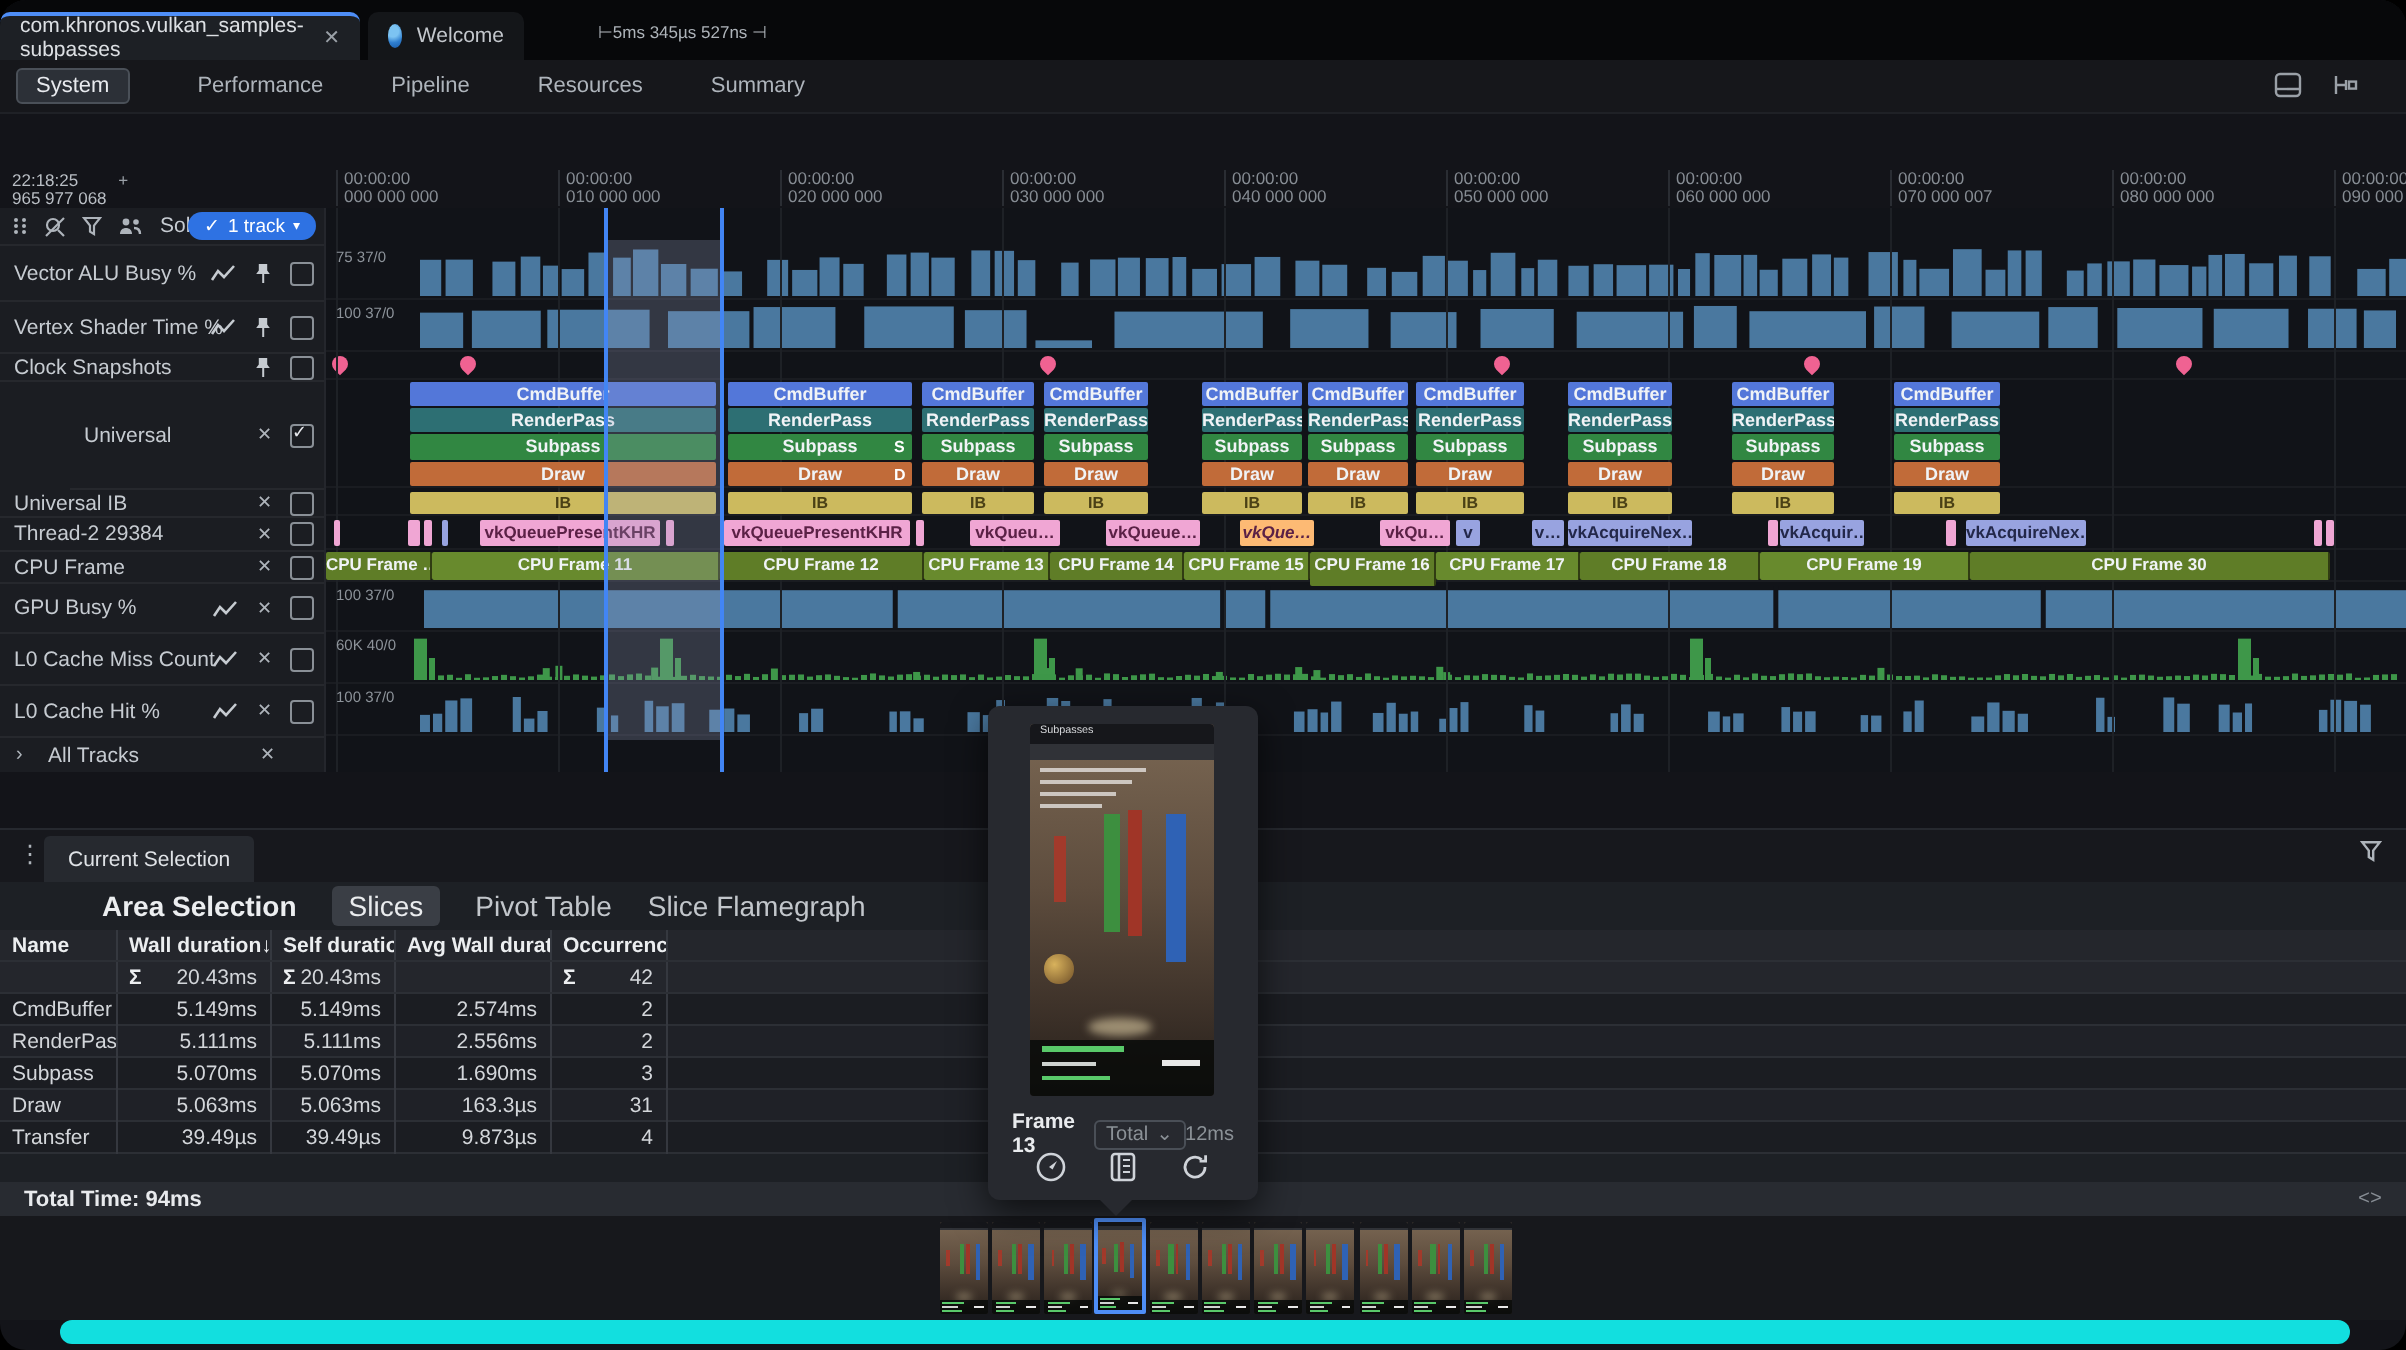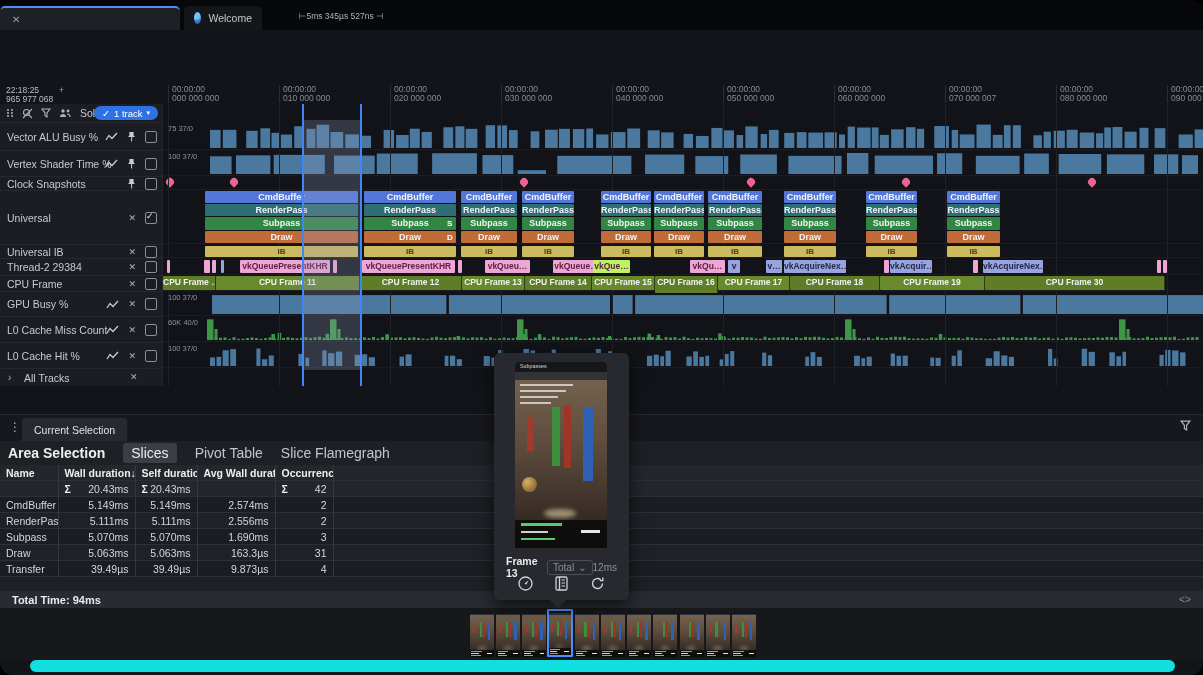--- a/index.html
+++ b/index.html
@@ -60,21 +60,21 @@
   .sd-letter{position:absolute;font-size:8px;font-weight:700;color:#fff;z-index:2;}
   .pinmark{position:absolute;width:8px;height:8px;border-radius:50% 50% 50% 0;transform:rotate(-45deg);background:#f06292;top:2px;}
   
   .bottom{position:absolute;left:0;top:414px;width:100%;height:194px;background:#1d2025;border-top:1px solid #26292f;}
   .btabs{position:absolute;left:0;top:0;width:100%;height:26px;background:#17181d;}
   .bmenu{position:absolute;left:9px;top:5px;color:#aeb4bb;font-size:12px;}
   .btab{position:absolute;left:22px;top:3px;height:23px;background:#26292f;border-radius:3px 3px 0 0;color:#dfe2e6;
     font-size:10.5px;display:flex;align-items:center;padding:0 12px;}
   .bfilter{position:absolute;right:12px;top:5px;}
   .bheader{position:absolute;left:0;top:26px;width:100%;height:24px;display:flex;align-items:center;gap:18px;padding-left:8px;box-sizing:border-box;}
-  .btitle{font-size:14px;font-weight:700;color:#eceef0;}
+  .btitle{font-size:14px;font-weight:700;color:#eceef0;margin-left:43px;}
   .bchip{font-size:14px;color:#c2c6cb;}
   .bchip.sel{background:#3a3e45;color:#eaecee;border-radius:3px;padding:2px 8px;}
   .tablewrap{position:absolute;left:0;top:50px;width:100%;}
   table.grid{border-collapse:collapse;width:100%;table-layout:fixed;}
   table.grid td,table.grid th{font-size:10.5px;color:#d3d6da;height:15px;padding:0 6px;border-right:1px solid #35383f;
     overflow:hidden;white-space:nowrap;}
   table.grid th{text-align:left;font-weight:700;color:#eceef0;border-bottom:1px solid #2c2f35;background:#24262c;}
   table.grid td.cnum{text-align:right;}
   table.grid td.cfill,table.grid th.cfill{border-right:none;}
   table.grid tbody tr:nth-child(odd){background:#1b1d22;}
@@ -102,28 +102,50 @@
   .cyanbar{position:absolute;left:30px;top:660px;width:1145px;height:12px;border-radius:6px;background:#12dfdf;}
   svg{display:block;}
 </style>
 </head>
 <body>
 
 <div class="app">
 
   <div class="tabstrip">
     <div class="tab active" style="left:0;width:160px;">
+      <span>com.khronos.vulkan_samples-subpasses</span>
       <span class="tab-close">✕</span>
     </div>
     <div class="tab" style="left:184px;width:58px;">
       <span class="welcome-icon"></span>
       <span>Welcome</span>
     </div>
   </div>
 
+  <div class="menubar">
+    <span class="menu-item chip">System</span>
+    <span class="menu-item">Performance</span>
+    <span class="menu-item">Pipeline</span>
+    <span class="menu-item">Resources</span>
+    <span class="menu-item">Summary</span>
+    <span class="mb-icons">
+      <span>
+          <svg width="14" height="13" viewBox="0 0 14 13">
+            <rect x="1" y="1" width="12" height="11" rx="2" fill="none" stroke="#9aa0a7" stroke-width="1.2"></rect>
+            <line x1="1" y1="8.5" x2="13" y2="8.5" stroke="#9aa0a7" stroke-width="1.2"></line>
+          </svg>
+        </span>
+      <span>
+          <svg width="14" height="13" viewBox="0 0 14 13">
+            <path d="M3 2v9M3 6.5h5M8 4v5" fill="none" stroke="#9aa0a7" stroke-width="1.2"></path>
+            <rect x="9.5" y="4.8" width="3.5" height="3.5" fill="none" stroke="#9aa0a7" stroke-width="1.2"></rect>
+          </svg>
+        </span>
+    </span>
+  </div>
 
 
   <div class="ruler">
     <div class="clock">
       <div><span>22:18:25</span><span class="plus">+</span></div>
       <div>965 977 068</div>
     </div>
     <div class="ruler-area" id="rulerLabels">
         <div class="rul" style="left: 5px;">
           <div>00:00:00</div>
@@ -344,21 +366,21 @@
             <div class="uslice" style="left: 4px; top: 2px; width: 3px; height: 13px; line-height: 13px; background: rgb(240, 166, 212); color: rgb(91, 33, 70); font-size: 8.5px;"></div>
             <div class="uslice" style="left: 41px; top: 2px; width: 6px; height: 13px; line-height: 13px; background: rgb(240, 166, 212); color: rgb(91, 33, 70); font-size: 8.5px;"></div>
             <div class="uslice" style="left: 49px; top: 2px; width: 4px; height: 13px; line-height: 13px; background: rgb(240, 166, 212); color: rgb(91, 33, 70); font-size: 8.5px;"></div>
             <div class="uslice" style="left: 58px; top: 2px; width: 3px; height: 13px; line-height: 13px; background: rgb(152, 163, 224); color: rgb(91, 33, 70); font-size: 8.5px;"></div>
             <div class="uslice" style="left: 77px; top: 2px; width: 90px; height: 13px; line-height: 13px; background: rgb(240, 166, 212); color: rgb(91, 33, 70); font-size: 8.5px;">vkQueuePresentKHR</div>
             <div class="uslice" style="left: 170px; top: 2px; width: 4px; height: 13px; line-height: 13px; background: rgb(240, 166, 212); color: rgb(91, 33, 70); font-size: 8.5px;"></div>
             <div class="uslice" style="left: 199px; top: 2px; width: 93px; height: 13px; line-height: 13px; background: rgb(240, 166, 212); color: rgb(91, 33, 70); font-size: 8.5px;">vkQueuePresentKHR</div>
             <div class="uslice" style="left: 295px; top: 2px; width: 4px; height: 13px; line-height: 13px; background: rgb(240, 166, 212); color: rgb(91, 33, 70); font-size: 8.5px;"></div>
             <div class="uslice" style="left: 322px; top: 2px; width: 45px; height: 13px; line-height: 13px; background: rgb(240, 166, 212); color: rgb(91, 33, 70); font-size: 8.5px;">vkQueu…</div>
             <div class="uslice" style="left: 390px; top: 2px; width: 47px; height: 13px; line-height: 13px; background: rgb(240, 166, 212); color: rgb(91, 33, 70); font-size: 8.5px;">vkQueue…</div>
-            <div class="uslice" style="left: 430px; top: 2px; width: 37px; height: 13px; line-height: 13px; background: #bef264; color: rgb(91, 33, 70); font-size: 8.5px;">vkQue…</div>
+            <div class="uslice" style="left: 457px; top: 2px; width: 37px; height: 13px; line-height: 13px; background: #fdba74; color: rgb(91, 33, 70); font-size: 8.5px; font-style: italic;">vkQue…</div>
             <div class="uslice" style="left: 527px; top: 2px; width: 35px; height: 13px; line-height: 13px; background: rgb(240, 166, 212); color: rgb(91, 33, 70); font-size: 8.5px;">vkQu…</div>
             <div class="uslice" style="left: 565px; top: 2px; width: 12px; height: 13px; line-height: 13px; background: rgb(152, 163, 224); color: rgb(35, 40, 74); font-size: 8.5px;">v</div>
             <div class="uslice" style="left: 603px; top: 2px; width: 16px; height: 13px; line-height: 13px; background: rgb(152, 163, 224); color: rgb(35, 40, 74); font-size: 8.5px;">v…</div>
             <div class="uslice" style="left: 621px; top: 2px; width: 62px; height: 13px; line-height: 13px; background: rgb(152, 163, 224); color: rgb(35, 40, 74); font-size: 8.5px;">vkAcquireNex…</div>
             <div class="uslice" style="left: 721px; top: 2px; width: 5px; height: 13px; line-height: 13px; background: rgb(240, 166, 212); color: rgb(91, 33, 70); font-size: 8.5px;"></div>
             <div class="uslice" style="left: 727px; top: 2px; width: 42px; height: 13px; line-height: 13px; background: rgb(152, 163, 224); color: rgb(35, 40, 74); font-size: 8.5px;">vkAcquir…</div>
             <div class="uslice" style="left: 810px; top: 2px; width: 5px; height: 13px; line-height: 13px; background: rgb(240, 166, 212); color: rgb(91, 33, 70); font-size: 8.5px;"></div>
             <div class="uslice" style="left: 820px; top: 2px; width: 60px; height: 13px; line-height: 13px; background: rgb(152, 163, 224); color: rgb(35, 40, 74); font-size: 8.5px;">vkAcquireNex…</div>
             <div class="uslice" style="left: 994px; top: 2px; width: 4px; height: 13px; line-height: 13px; background: rgb(240, 166, 212); color: rgb(91, 33, 70); font-size: 8.5px;"></div>
             <div class="uslice" style="left: 1000px; top: 2px; width: 4px; height: 13px; line-height: 13px; background: rgb(240, 166, 212); color: rgb(91, 33, 70); font-size: 8.5px;"></div>
@@ -810,21 +832,21 @@
             <span class="side-icons">
               <span>
                 <svg width="9" height="11" viewBox="0 0 9 11">
                   <path d="M2.4 1h4.2v3.2l1.3 1.8H1.1l1.3-1.8z" fill="#c6cbd1"></path>
                   <rect x="4.1" y="6" width="1" height="4.5" fill="#c6cbd1"></rect>
                 </svg>
               </span>
               <span class="cb"></span>
             </span>
           </div>
-          <div class="side-row" style="height: 54px;">
+          <div class="side-row" style="height: 54px; margin-left: 35px;">
             <span class="side-name">Universal</span>
             <span class="side-icons">
               <span class="xic">✕</span>
               <span class="cb checked"></span>
             </span>
           </div>
           <div class="side-row" style="height: 14px;">
             <span class="side-name">Universal IB</span>
             <span class="side-icons">
               <span class="xic">✕</span>

